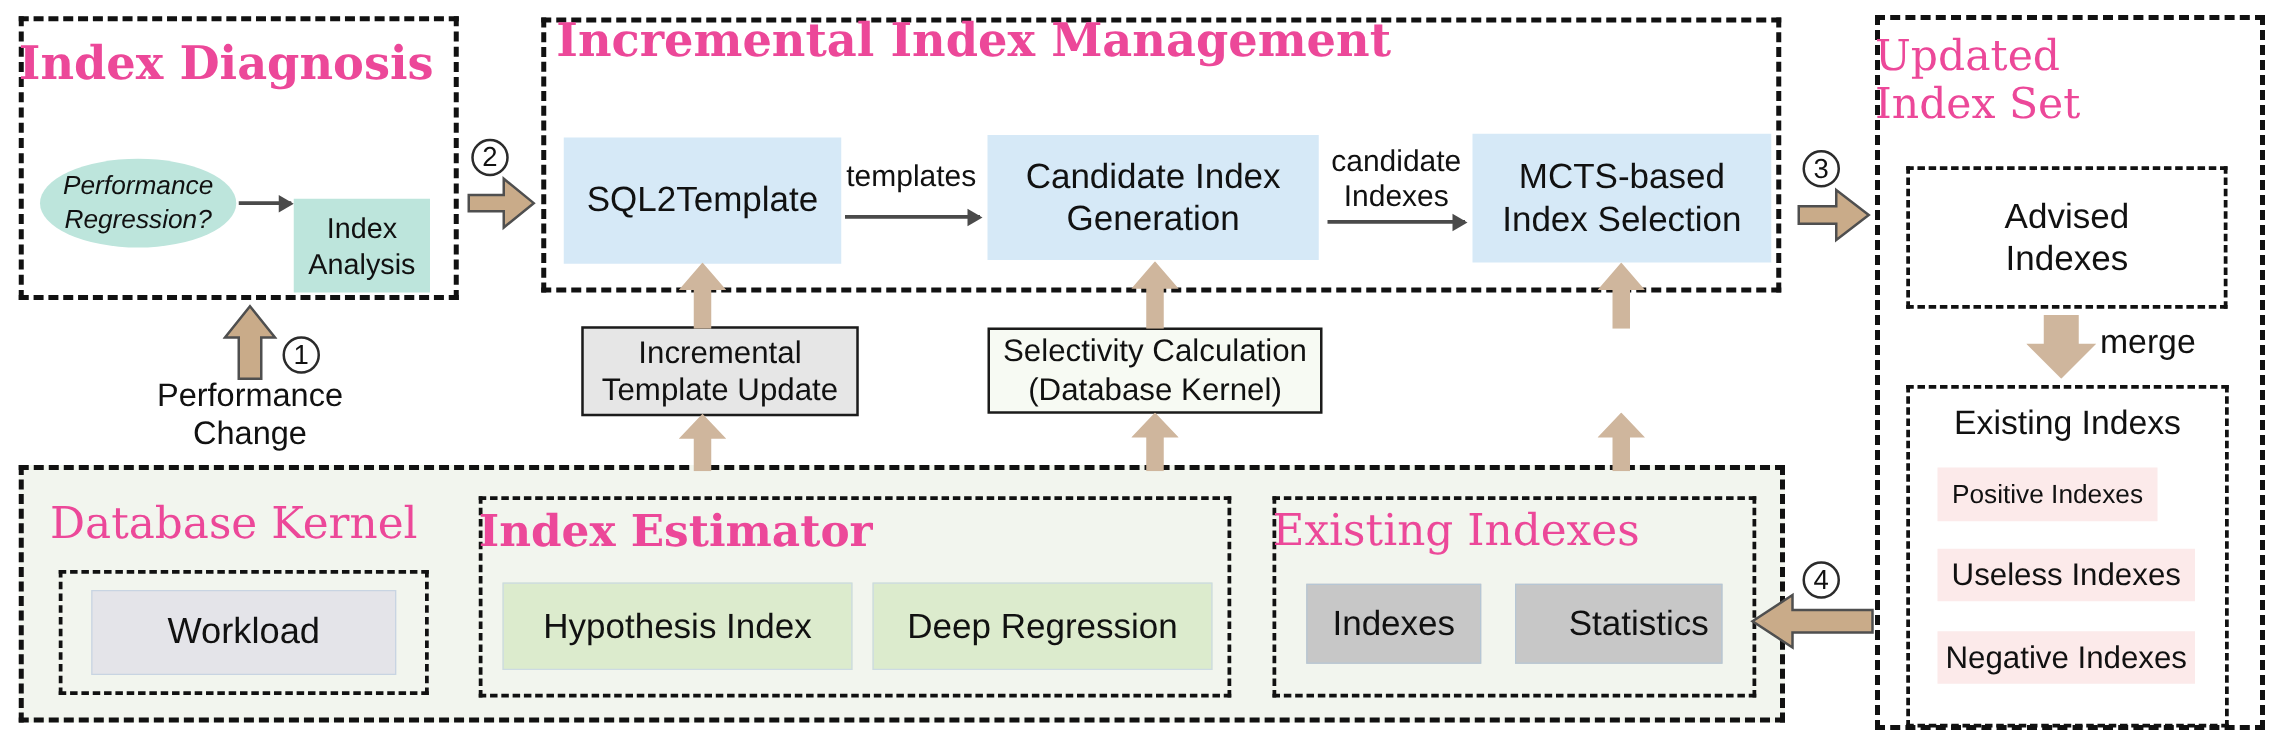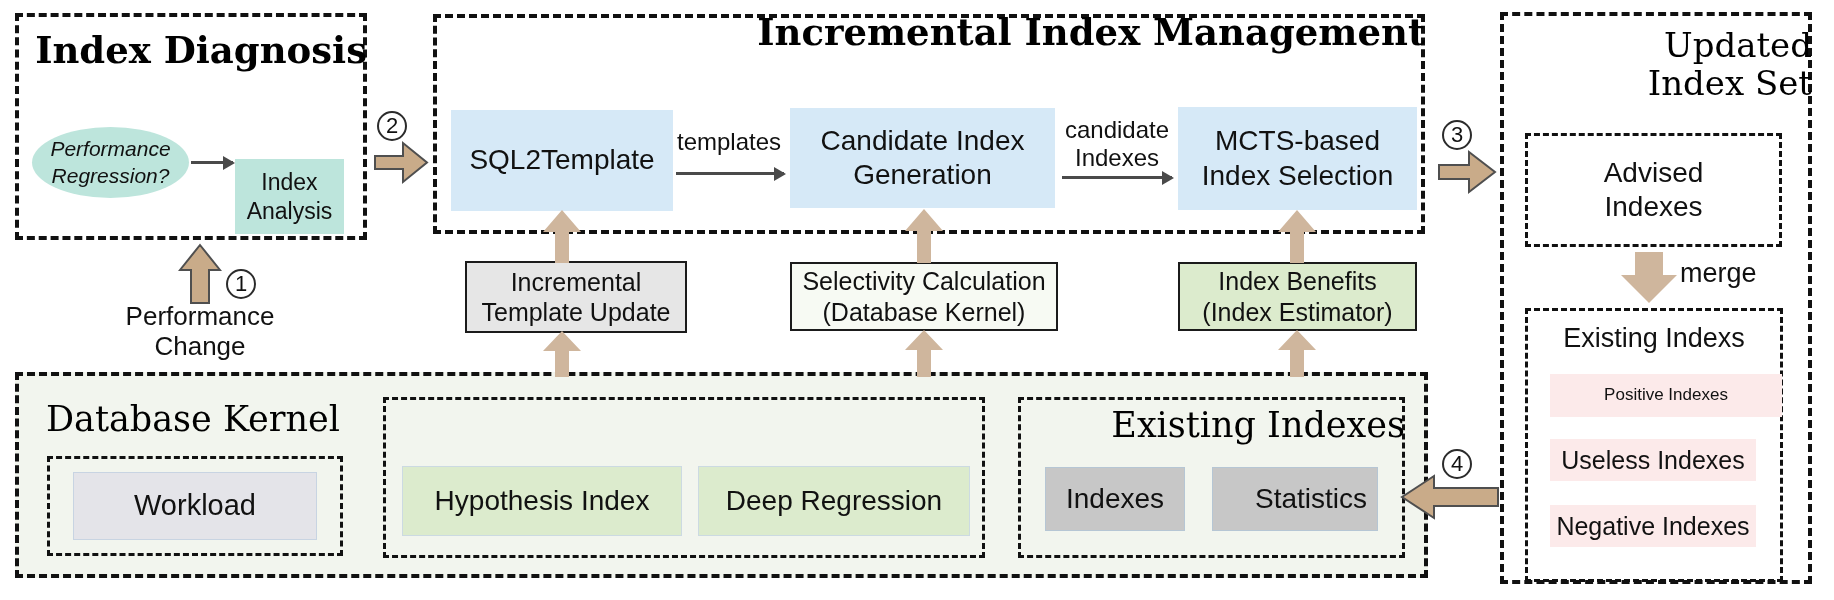--- a/index.html
+++ b/index.html
@@ -4,22 +4,22 @@
 <style>
   * { margin:0; padding:0; box-sizing:border-box; }
   html,body { background:#ffffff; }
   .canvas {
     position:relative; width:1834px; height:600px; background:#ffffff;
     font-family:"Liberation Sans", sans-serif; color:#111; overflow:hidden;
   }
   .dashed-section { position:absolute; border:4px dashed #111; background:transparent; }
   .dashed-inner   { position:absolute; border:3px dashed #111; }
   .serif-title {
-    position:absolute; text-align:right;
-    font-family:"DejaVu Serif", serif; color:#000000; line-height:1.12;
+    position:absolute; text-align:left;
+    font-family:"DejaVu Serif", serif; color:#ec4899; line-height:1.12;
   }
   .bold { font-weight:bold; }
   .box {
     position:absolute; display:flex; align-items:center; justify-content:center;
     text-align:center; white-space:pre-line; line-height:1.22; color:#111;
   }
   .blue-box   { background:var(--blue,#d6e9f7); }
   .teal-box   { background:var(--teal,#bde5dc);margin-top:32px; }
   .gray-box   { background:var(--gray,#e6e6e6); border:2px solid #1b1b1b;margin-left:14px; }
   .white-box  { background:var(--near-white,#f7faf3); border:2px solid #1b1b1b; }
@@ -98,29 +98,28 @@
   <div class="svg-arrow" style="left:1437px; top:148px;">
     <svg class="big-arrow" width="60" height="48" viewBox="0 0 60 48">
         <path d="M2 17 H32 V4 L58 24 L32 44 V31 H2 Z"></path>
       </svg>
   </div>
 
   <div class="box gray-box" style="left:451px; top:261px; width:222px; height:72px; font-size:25px;">Incremental
 Template Update</div>
   <div class="box white-box" style="left:790px; top:262px; width:268px; height:69px; font-size:25px;">Selectivity Calculation
 (Database Kernel)</div>
-  <div class="box greenb-box" style="left:1178px; top:262px; width:239px; height:69px; font-size:25px;">Index Benefits
-(Index Estimator)</div>
 
   <div class="dashed-section bottom-bg" style="left:15px; top:372px; width:1413px; height:206px;"></div>
   <div class="serif-title" style="left:40px; top:400px; width:300px; font-size:35px;">Database Kernel</div>
   <div class="dashed-inner" style="left:47px; top:456px; width:296px; height:100px;"></div>
   <div class="box wl-box" style="left:73px; top:472px; width:244px; height:68px; font-size:29px;">Workload</div>
 
   <div class="dashed-inner" style="left:383px; top:397px; width:602px; height:161px;"></div>
+  <div class="serif-title bold" style="left:383px; top:406px; width:602px; font-size:35px;">Index Estimator</div>
   <div class="box green-soft" style="left:402px; top:466px; width:280px; height:70px; font-size:28px;">Hypothesis Index</div>
   <div class="box green-soft" style="left:698px; top:466px; width:272px; height:70px; font-size:28px;">Deep Regression</div>
 
   <div class="dashed-inner" style="left:1018px; top:397px; width:387px; height:161px;"></div>
   <div class="serif-title" style="left:1018px; top:406px; width:387px; font-size:35px;">Existing Indexes</div>
   <div class="box dgray-box" style="left:1045px; top:467px; width:140px; height:64px; font-size:28px;">Indexes</div>
   <div class="box dgray-box" style="left:1212px; top:467px; width:166px; height:64px; font-size:28px;padding-left:32px;">Statistics</div>
 
   <div class="circle-step" style="left:1442px; top:449px;">4</div>
   <div class="svg-arrow" style="left:1400px; top:473px;">
@@ -169,17 +168,17 @@
 
   <div class="svg-arrow" style="left:1621px; top:252px;">
     <svg class="small-arrow" width="56" height="51" viewBox="0 0 56 51">
         <path d="M28 51 L0 23 H14 V0 H42 V23 H56 Z"></path>
       </svg>
   </div>
   <div class="label" style="left:1680px; top:258px; width:100px; font-size:27px; text-align:left;">merge</div>
 
   <div class="dashed-inner" style="left:1525px; top:308px; width:258px; height:274px;"></div>
   <div class="label" style="left:1525px; top:323px; width:258px; font-size:27px;">Existing Indexs</div>
-  <div class="box pink-box" style="left:1550px; top:374px; width:232px; height:43px; font-size:17px;">Positive Indexes</div>
+  <div class="box pink-box" style="left:1550px; top:374px; width:176px; height:43px; font-size:21px;">Positive Indexes</div>
   <div class="box pink-box" style="left:1550px; top:439px; width:206px; height:42px; font-size:25px;">Useless Indexes</div>
   <div class="box pink-box" style="left:1550px; top:505px; width:206px; height:42px; font-size:25px;">Negative Indexes</div>
 
 </div>
 
 </body></html>

